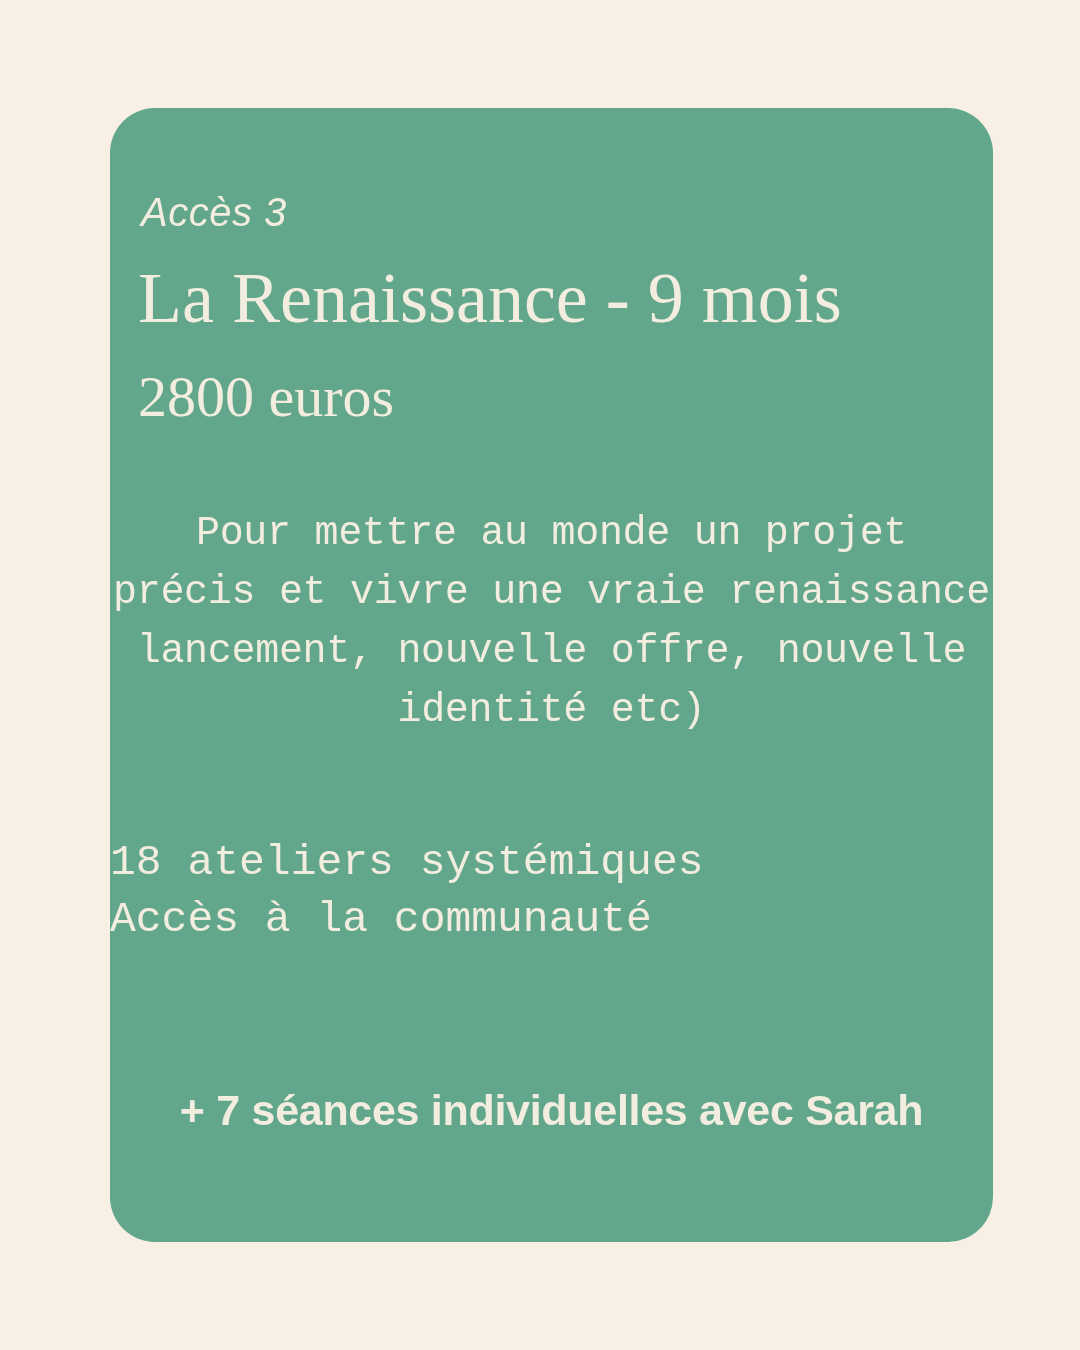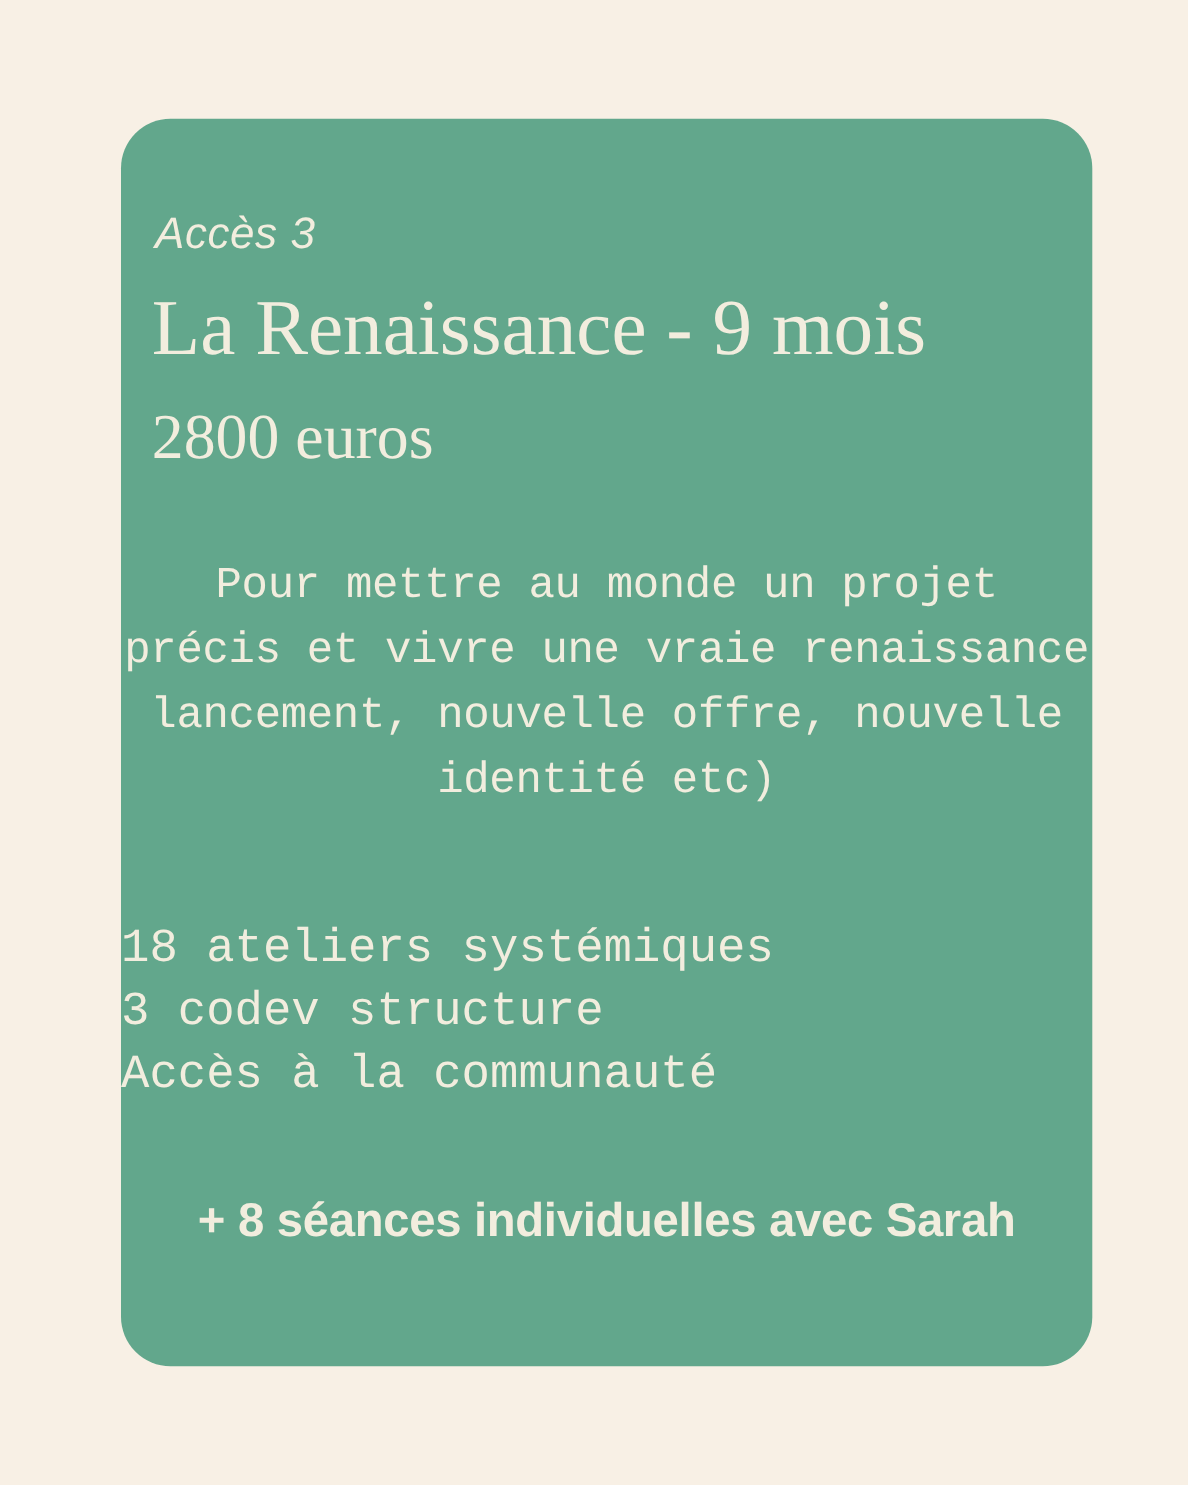--- a/index.html
+++ b/index.html
@@ -92,18 +92,17 @@
     <div class="title">La Renaissance - 9 mois</div>
     <div class="price">2800 euros</div>
     <div class="description">
         <div class="line">Pour mettre au monde un projet</div>
         <div class="line">précis et vivre une vraie renaissance</div>
         <div class="line">lancement, nouvelle offre, nouvelle</div>
         <div class="line">identité etc)</div>
       </div>
     <div class="features">
         <div class="line">18 ateliers systémiques</div>
-        <div class="line">3 codev structure</div>
         <div class="line">Accès à la communauté</div>
       </div>
-    <div class="highlight">+ 8 séances individuelles avec Sarah</div>
+    <div class="highlight">+ 7 séances individuelles avec Sarah</div>
   </div>
 </div>
 
 </body></html>

